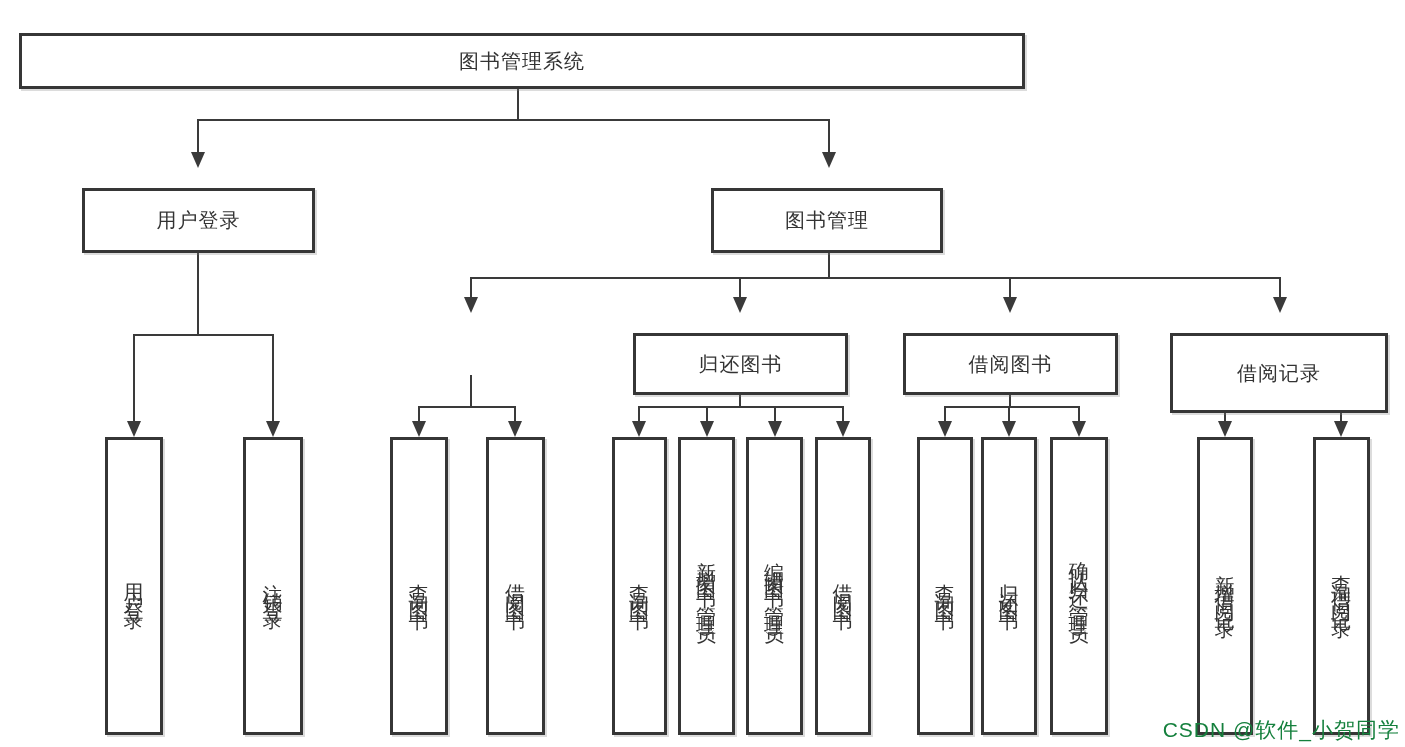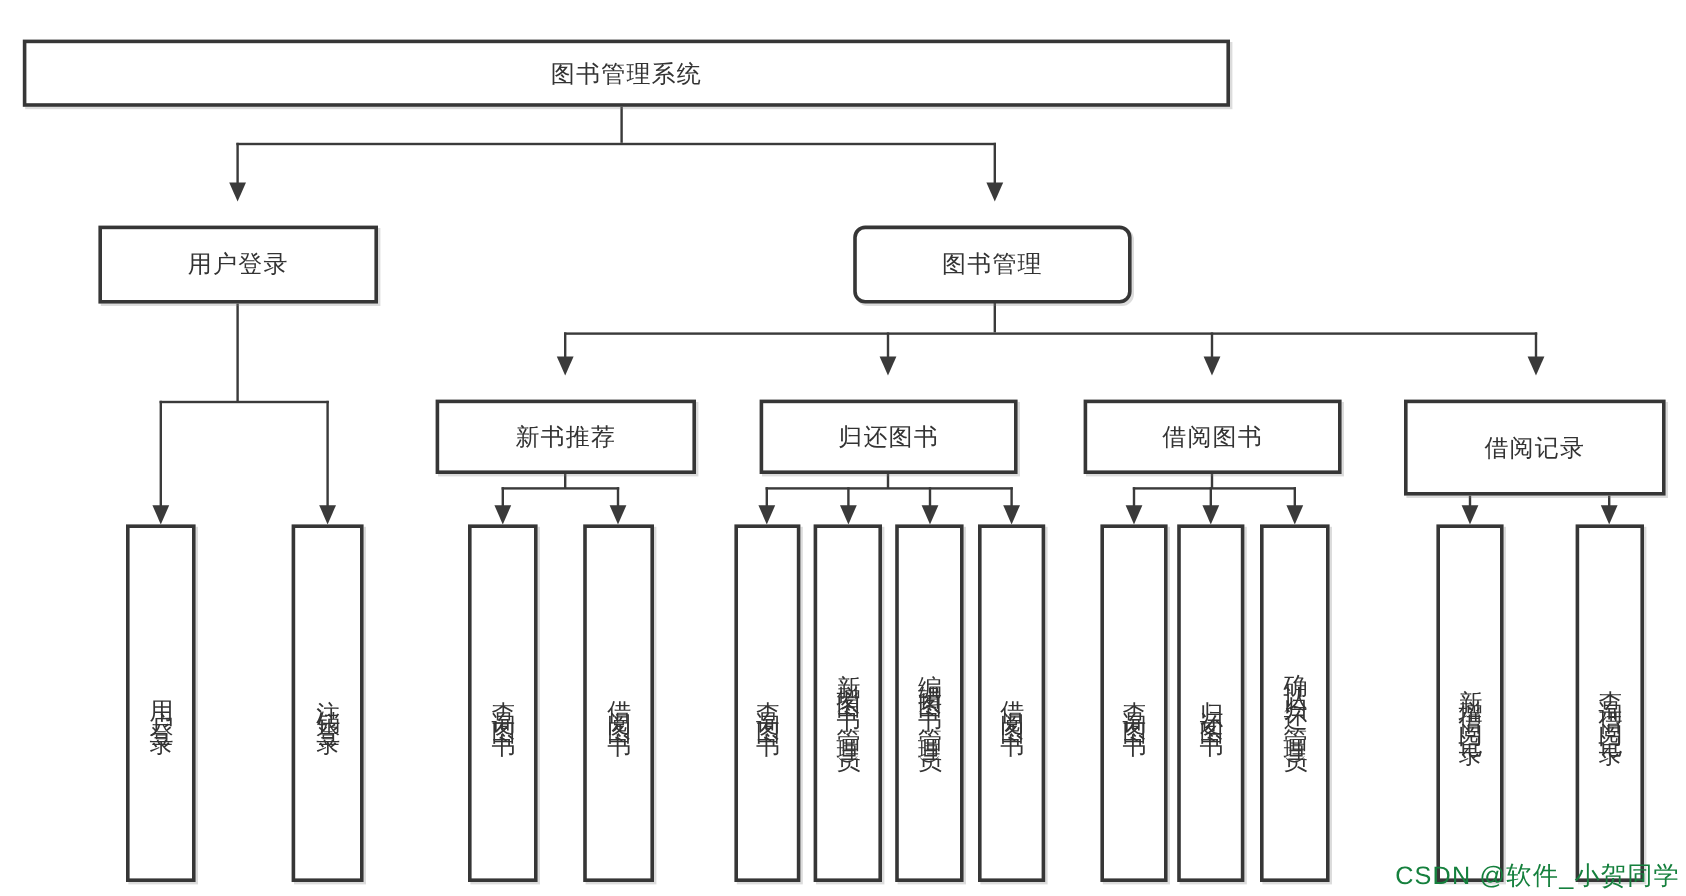--- a/index.html
+++ b/index.html
@@ -82,27 +82,24 @@
   <div class="drop" style="left:1218px;top:406px;height:31px;"></div>
   <div class="drop" style="left:1334px;top:406px;height:31px;"></div>
 
   <div class="box" style="left:19px;top:13px;width:1006px;height:56px;">
     <span>图书管理系统</span>
   </div>
 
   <div class="box" style="left:82px;top:168px;width:233px;height:65px;">
     <span>用户登录</span>
   </div>
-  <div class="box" style="left:711px;top:168px;width:232px;height:65px;border-radius:10px;">
+  <div class="box" style="left:711px;top:168px;width:232px;height:65px;">
     <span>图书管理</span>
   </div>
 
-  <div class="box" style="left:363px;top:313px;width:217px;height:62px;">
-    <span>新书推荐</span>
-  </div>
   <div class="box" style="left:633px;top:313px;width:215px;height:62px;">
     <span>归还图书</span>
   </div>
   <div class="box" style="left:903px;top:313px;width:215px;height:62px;">
     <span>借阅图书</span>
   </div>
   <div class="box" style="left:1170px;top:313px;width:218px;height:80px;">
     <span>借阅记录</span>
   </div>
 

